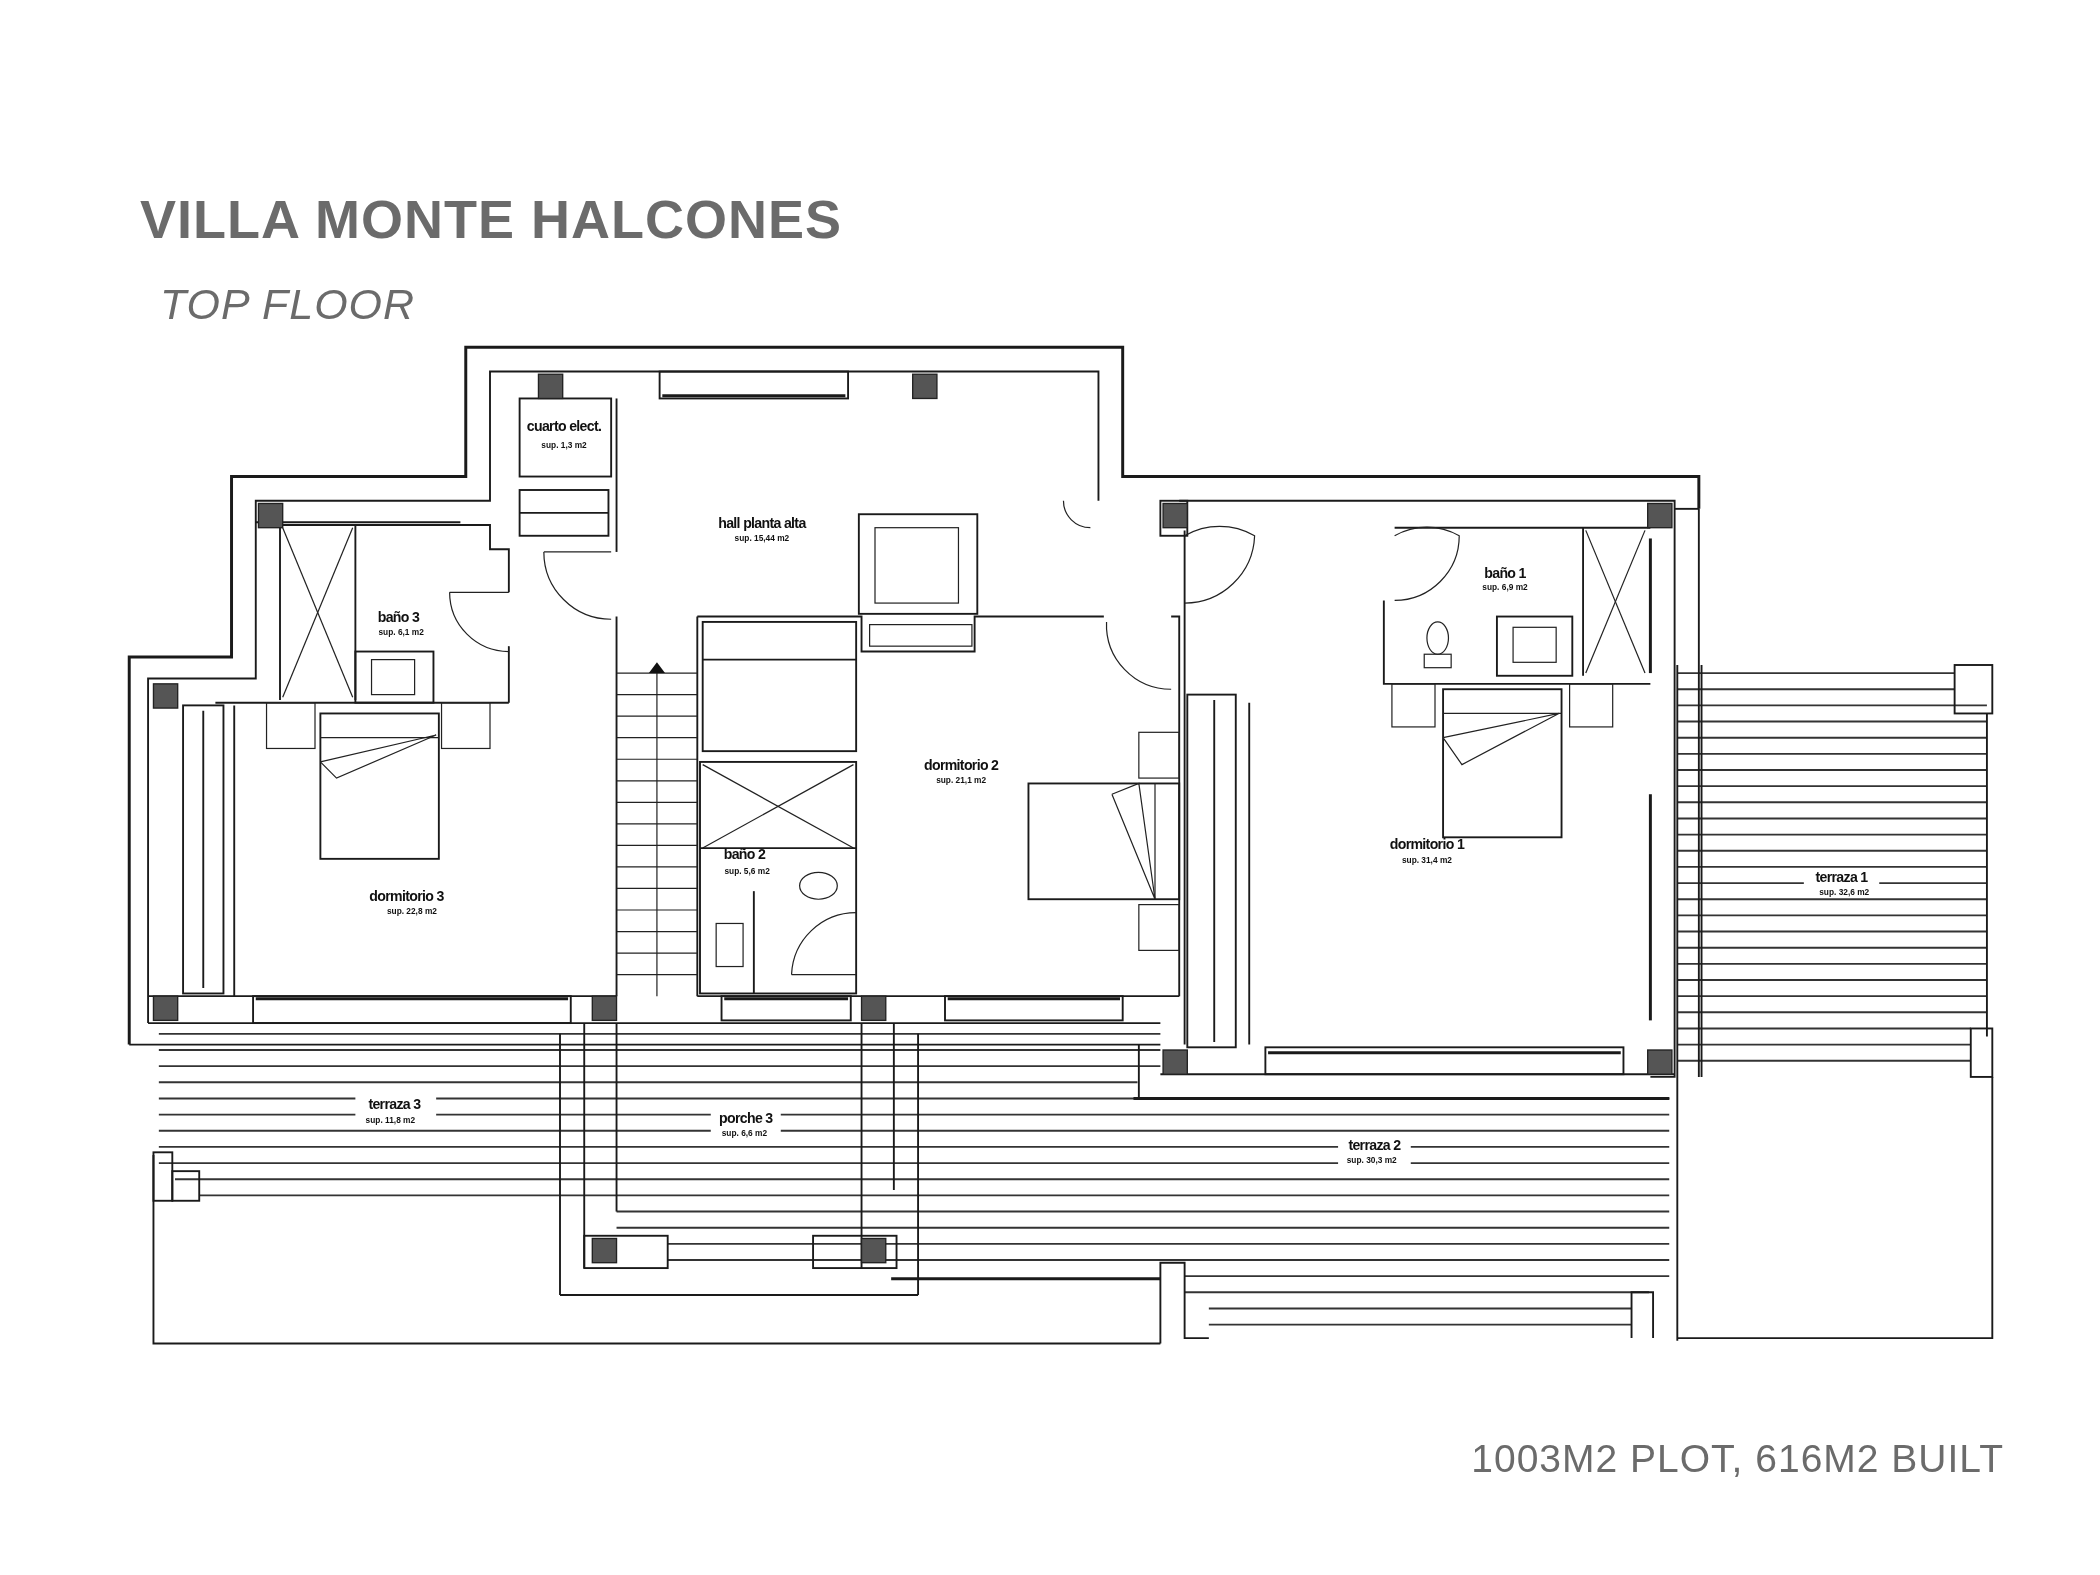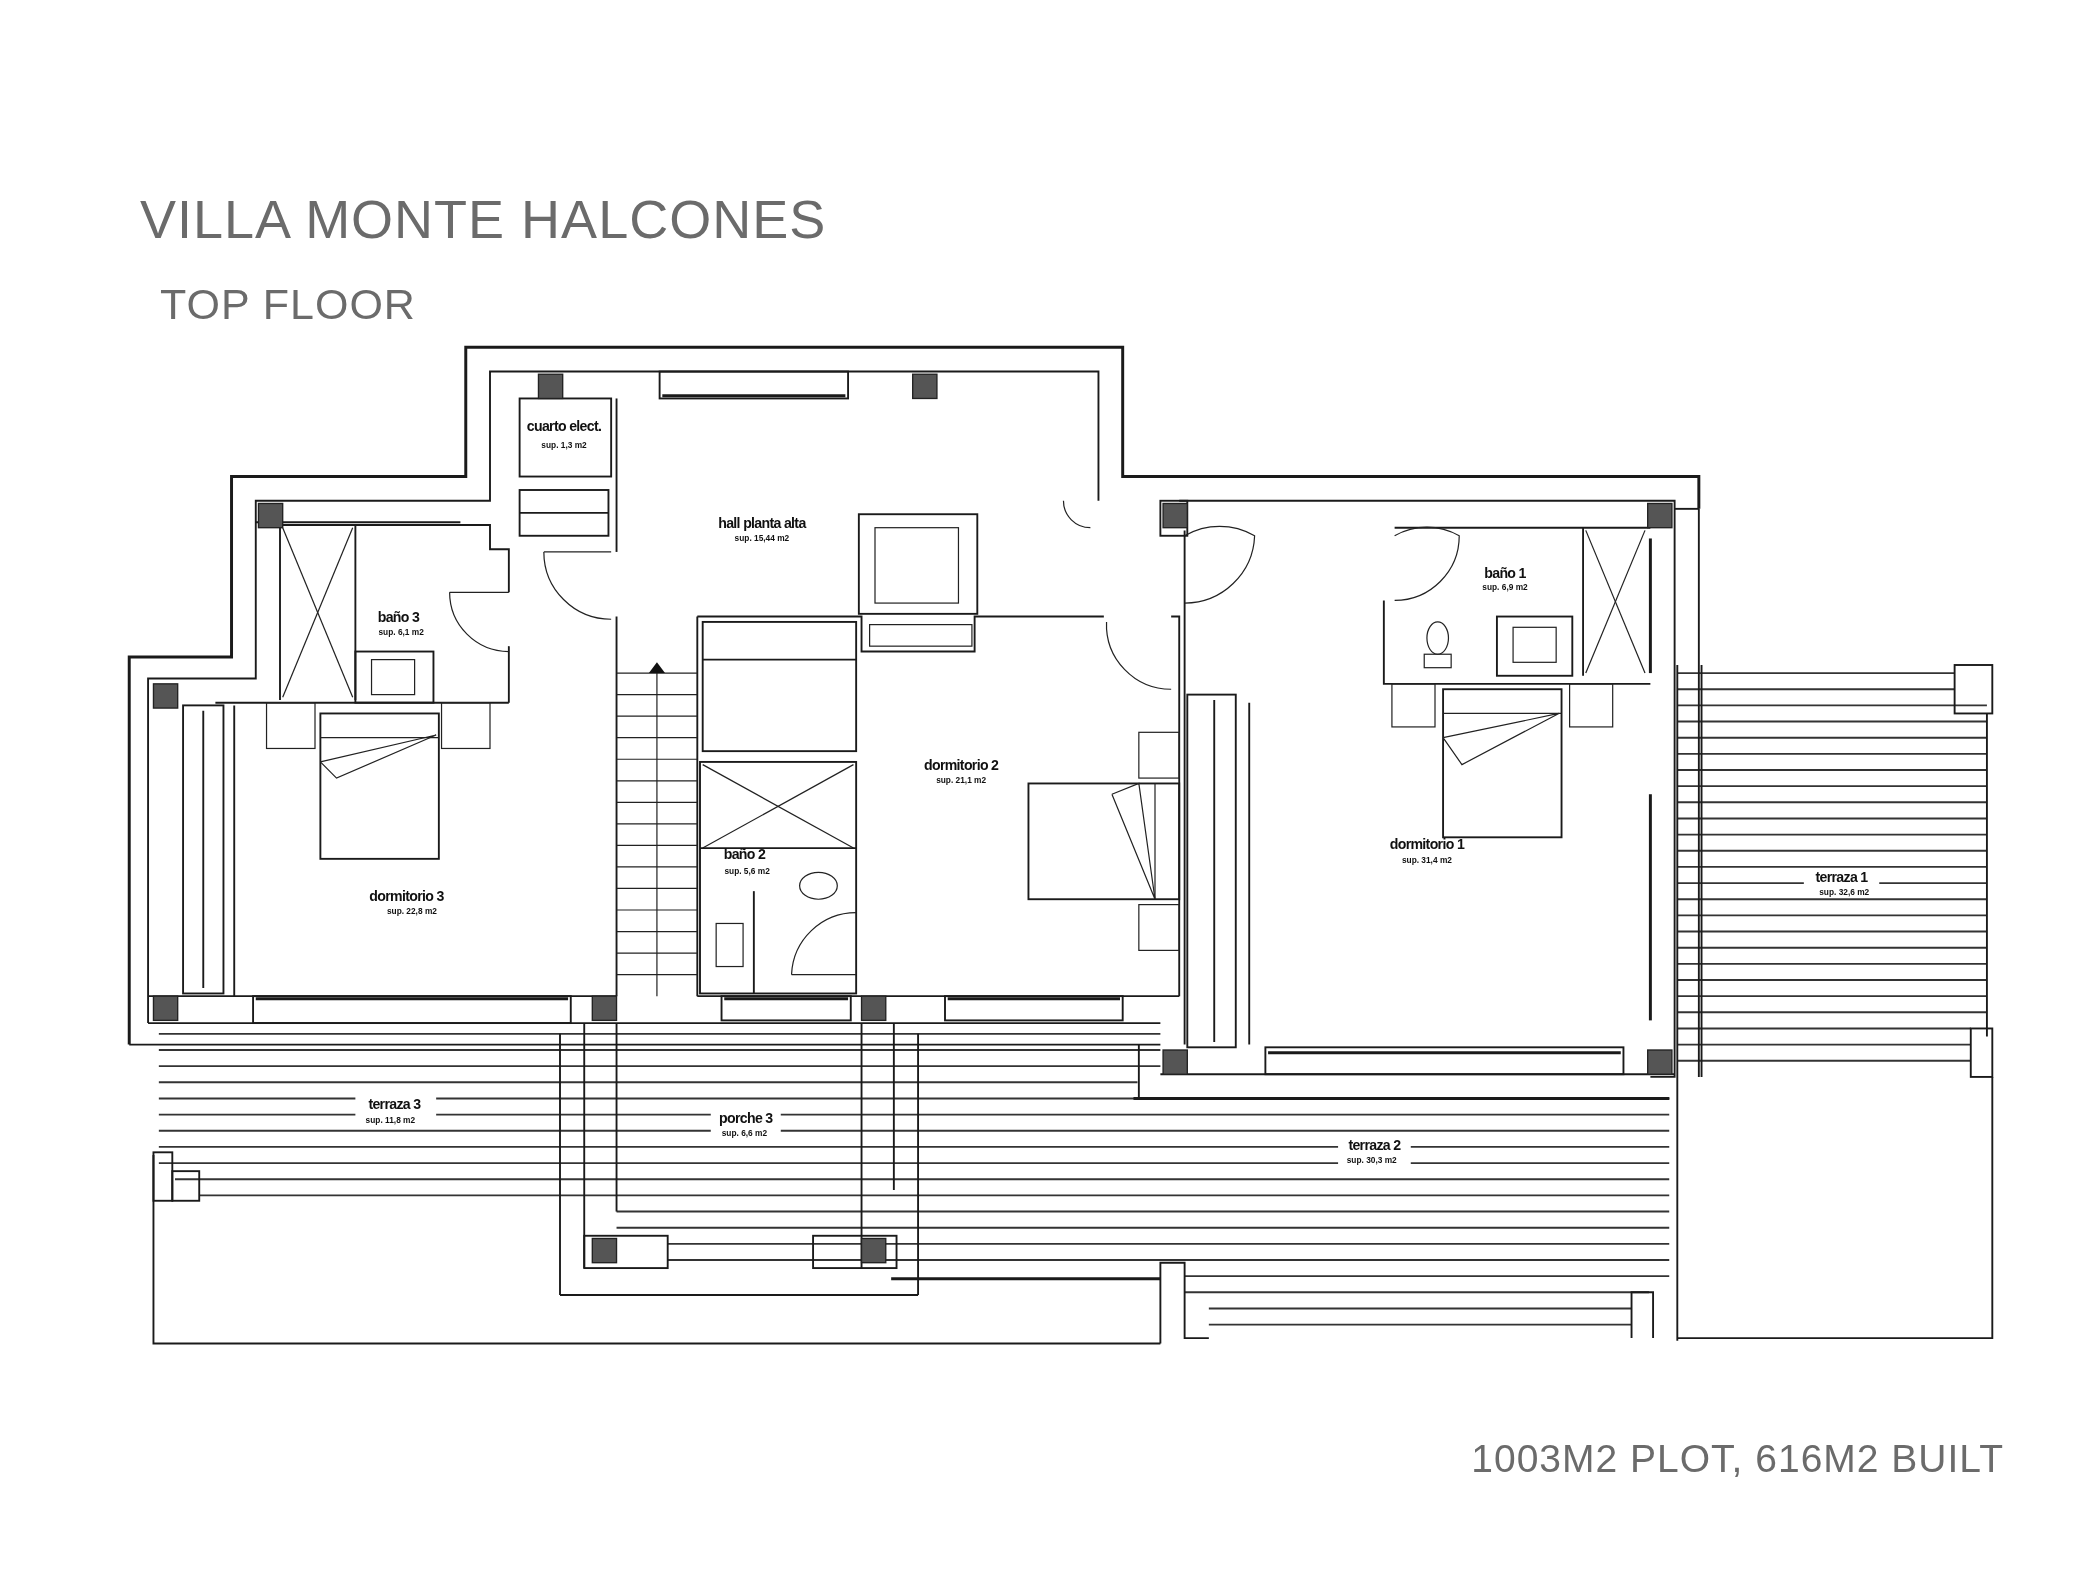--- a/index.html
+++ b/index.html
@@ -1,21 +1,21 @@
 <!DOCTYPE html>
 <html><head>
 <meta charset="utf-8">
 <style>
   html, body { margin: 0; padding: 0; background: #ffffff; }
   body { width: 2100px; height: 1575px; position: relative; overflow: hidden;
          font-family: "Liberation Sans", "DejaVu Sans", sans-serif; }
   .title { position: absolute; left: 140px; top: 188px; font-size: 54px; color: #6b6b6b;
-           letter-spacing: 1px; font-weight: 400; }
+           letter-spacing: 1px; font-weight: 700; }
   .subtitle { position: absolute; left: 160px; top: 280px; font-size: 43px; color: #6b6b6b;
-              letter-spacing: 1px; }
+              letter-spacing: 1px; font-style: italic; }
   .footer { position: absolute; right: 96px; top: 1437px; font-size: 39px; color: #6b6b6b;
             letter-spacing: 1px; }
   svg.plan { position: absolute; left: 0; top: 0; width: 2100px; height: 1575px; }
   .w { fill: none; stroke: #1a1a1a; stroke-width: 1.4; }
   .wt { fill: none; stroke: #1a1a1a; stroke-width: 2.2; }
   .thin { fill: none; stroke: #222; stroke-width: 0.9; }
   .deck { stroke: #333; stroke-width: 1.4; }
   .col { fill: #555; stroke: #222; stroke-width: 1; }
   .lbl { font-family: "Liberation Sans", "DejaVu Sans", sans-serif; font-weight: 700;
          font-size: 10.5px; fill: #111; text-anchor: middle; letter-spacing: -0.5px; }

